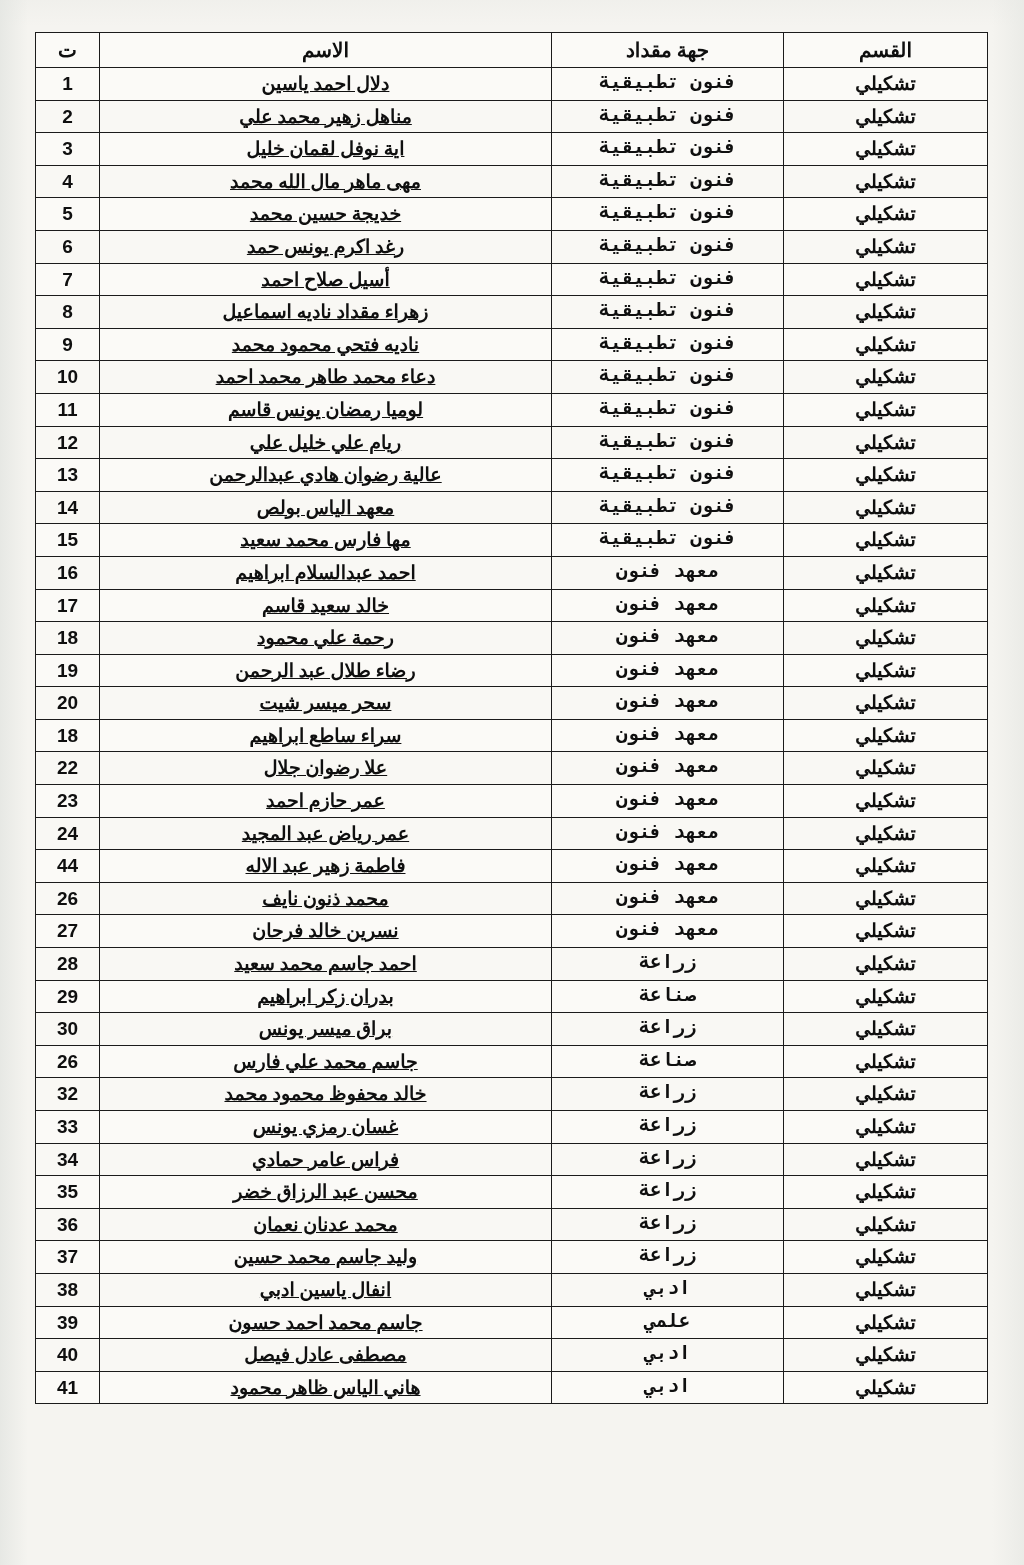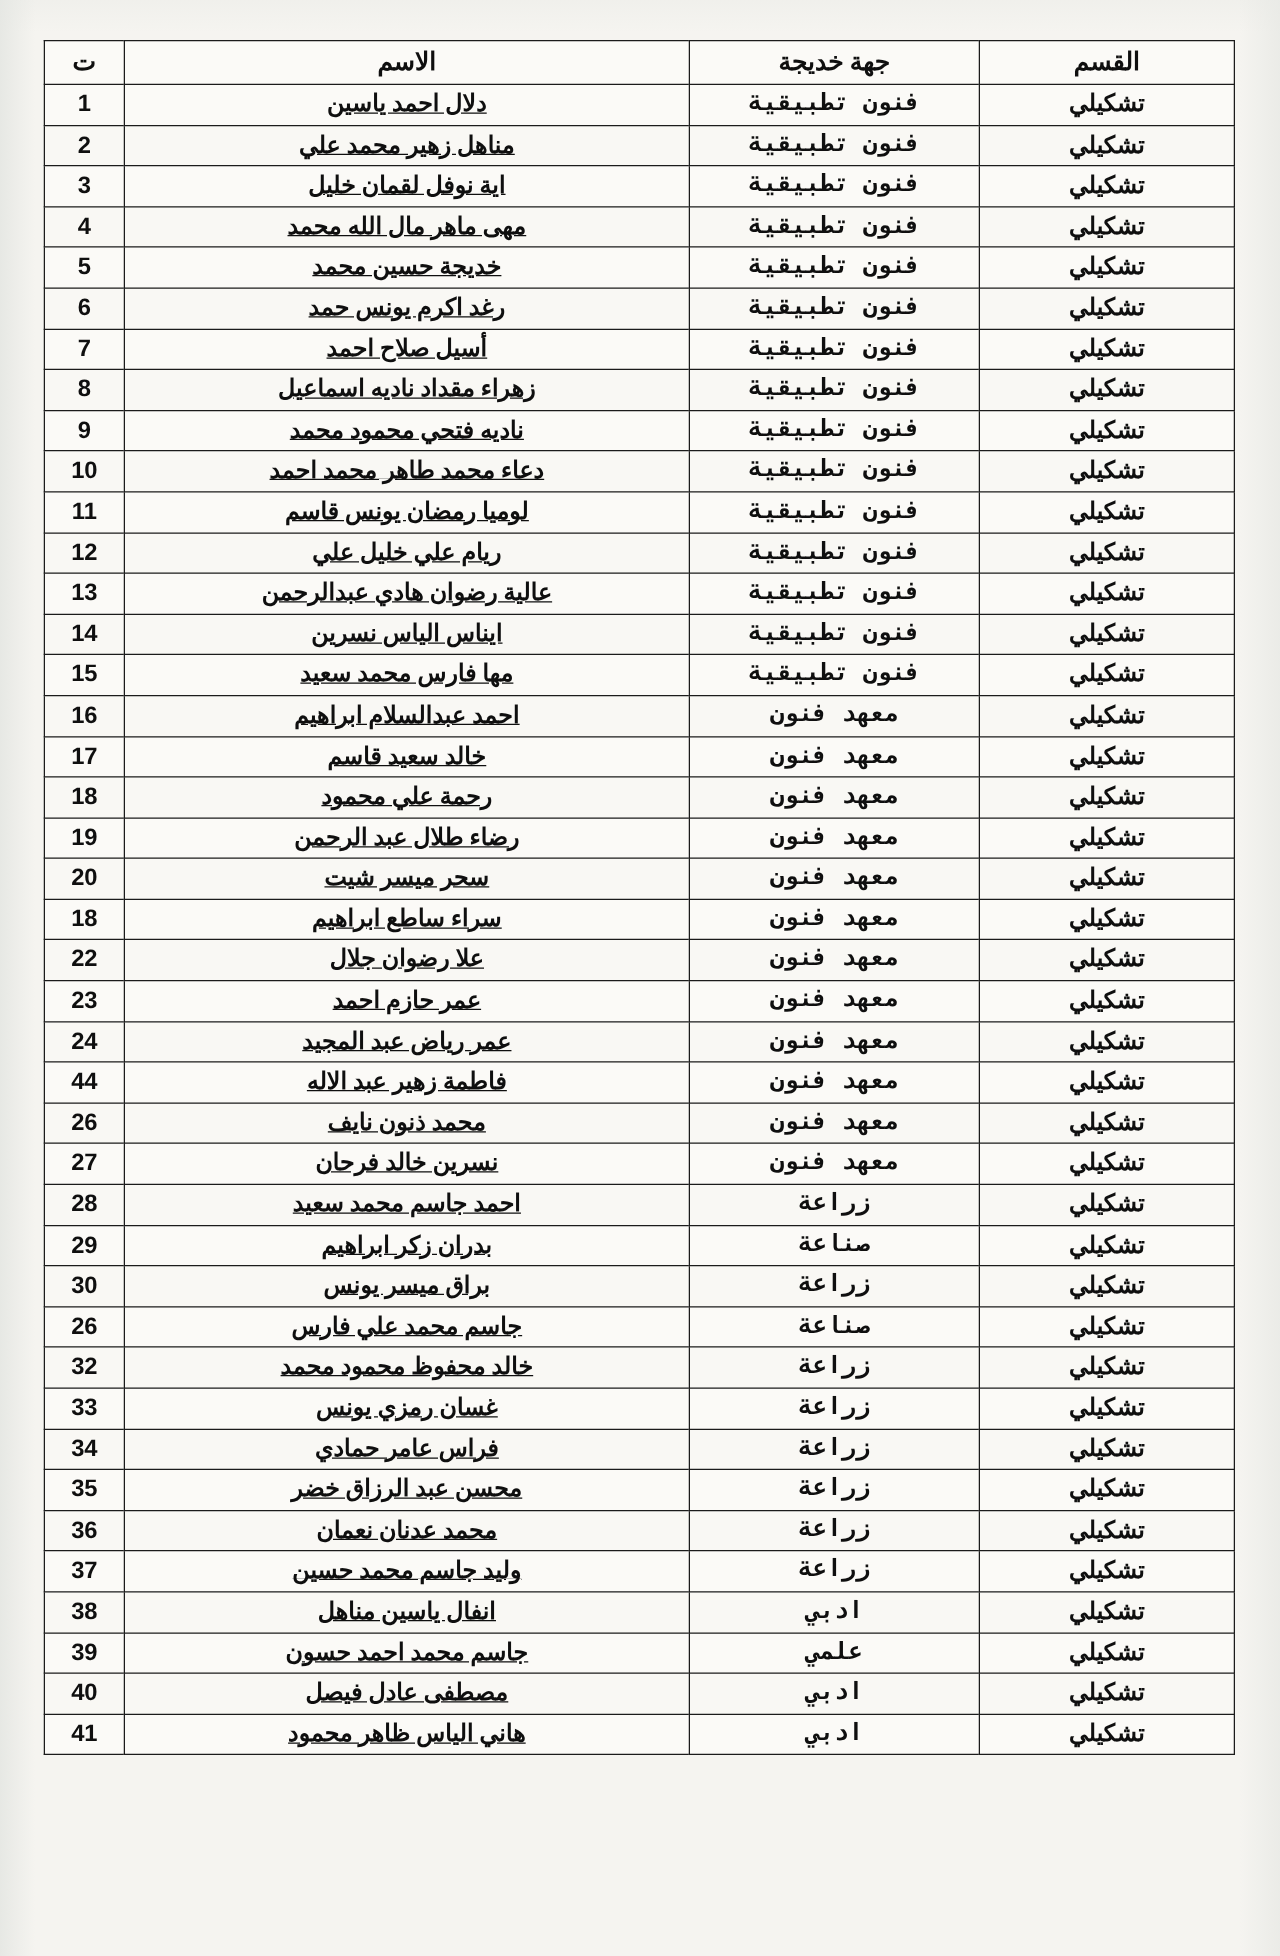--- a/index.html
+++ b/index.html
@@ -92,21 +92,21 @@
     <table class="roster">
       <colgroup>
         <col class="c-dept">
         <col class="c-grad">
         <col class="c-name">
         <col class="c-index">
       </colgroup>
       <thead>
         <tr>
           <th>القسم</th>
-          <th>جهة خديجة</th>
+          <th>جهة مقداد</th>
           <th>الاسم</th>
           <th>ت</th>
         </tr>
       </thead>
       <tbody id="roster-body">
           <tr>
             <td class="dept">تشكيلي</td>
             <td class="grad">فنون تطبيقية</td>
             <td class="name">دلال احمد ياسين</td>
             <td class="idx">1</td>
@@ -179,21 +179,21 @@
           </tr>
           <tr>
             <td class="dept">تشكيلي</td>
             <td class="grad">فنون تطبيقية</td>
             <td class="name">عالية رضوان هادي عبدالرحمن</td>
             <td class="idx">13</td>
           </tr>
           <tr>
             <td class="dept">تشكيلي</td>
             <td class="grad">فنون تطبيقية</td>
-            <td class="name">ايناس الياس نسرين</td>
+            <td class="name">معهد الياس بولص</td>
             <td class="idx">14</td>
           </tr>
           <tr>
             <td class="dept">تشكيلي</td>
             <td class="grad">فنون تطبيقية</td>
             <td class="name">مها فارس محمد سعيد</td>
             <td class="idx">15</td>
           </tr>
           <tr>
             <td class="dept">تشكيلي</td>
@@ -323,21 +323,21 @@
           </tr>
           <tr>
             <td class="dept">تشكيلي</td>
             <td class="grad">زراعة</td>
             <td class="name">وليد جاسم محمد حسين</td>
             <td class="idx">37</td>
           </tr>
           <tr>
             <td class="dept">تشكيلي</td>
             <td class="grad">ادبي</td>
-            <td class="name">انفال ياسين مناهل</td>
+            <td class="name">انفال ياسين ادبي</td>
             <td class="idx">38</td>
           </tr>
           <tr>
             <td class="dept">تشكيلي</td>
             <td class="grad">علمي</td>
             <td class="name">جاسم محمد احمد حسون</td>
             <td class="idx">39</td>
           </tr>
           <tr>
             <td class="dept">تشكيلي</td>

